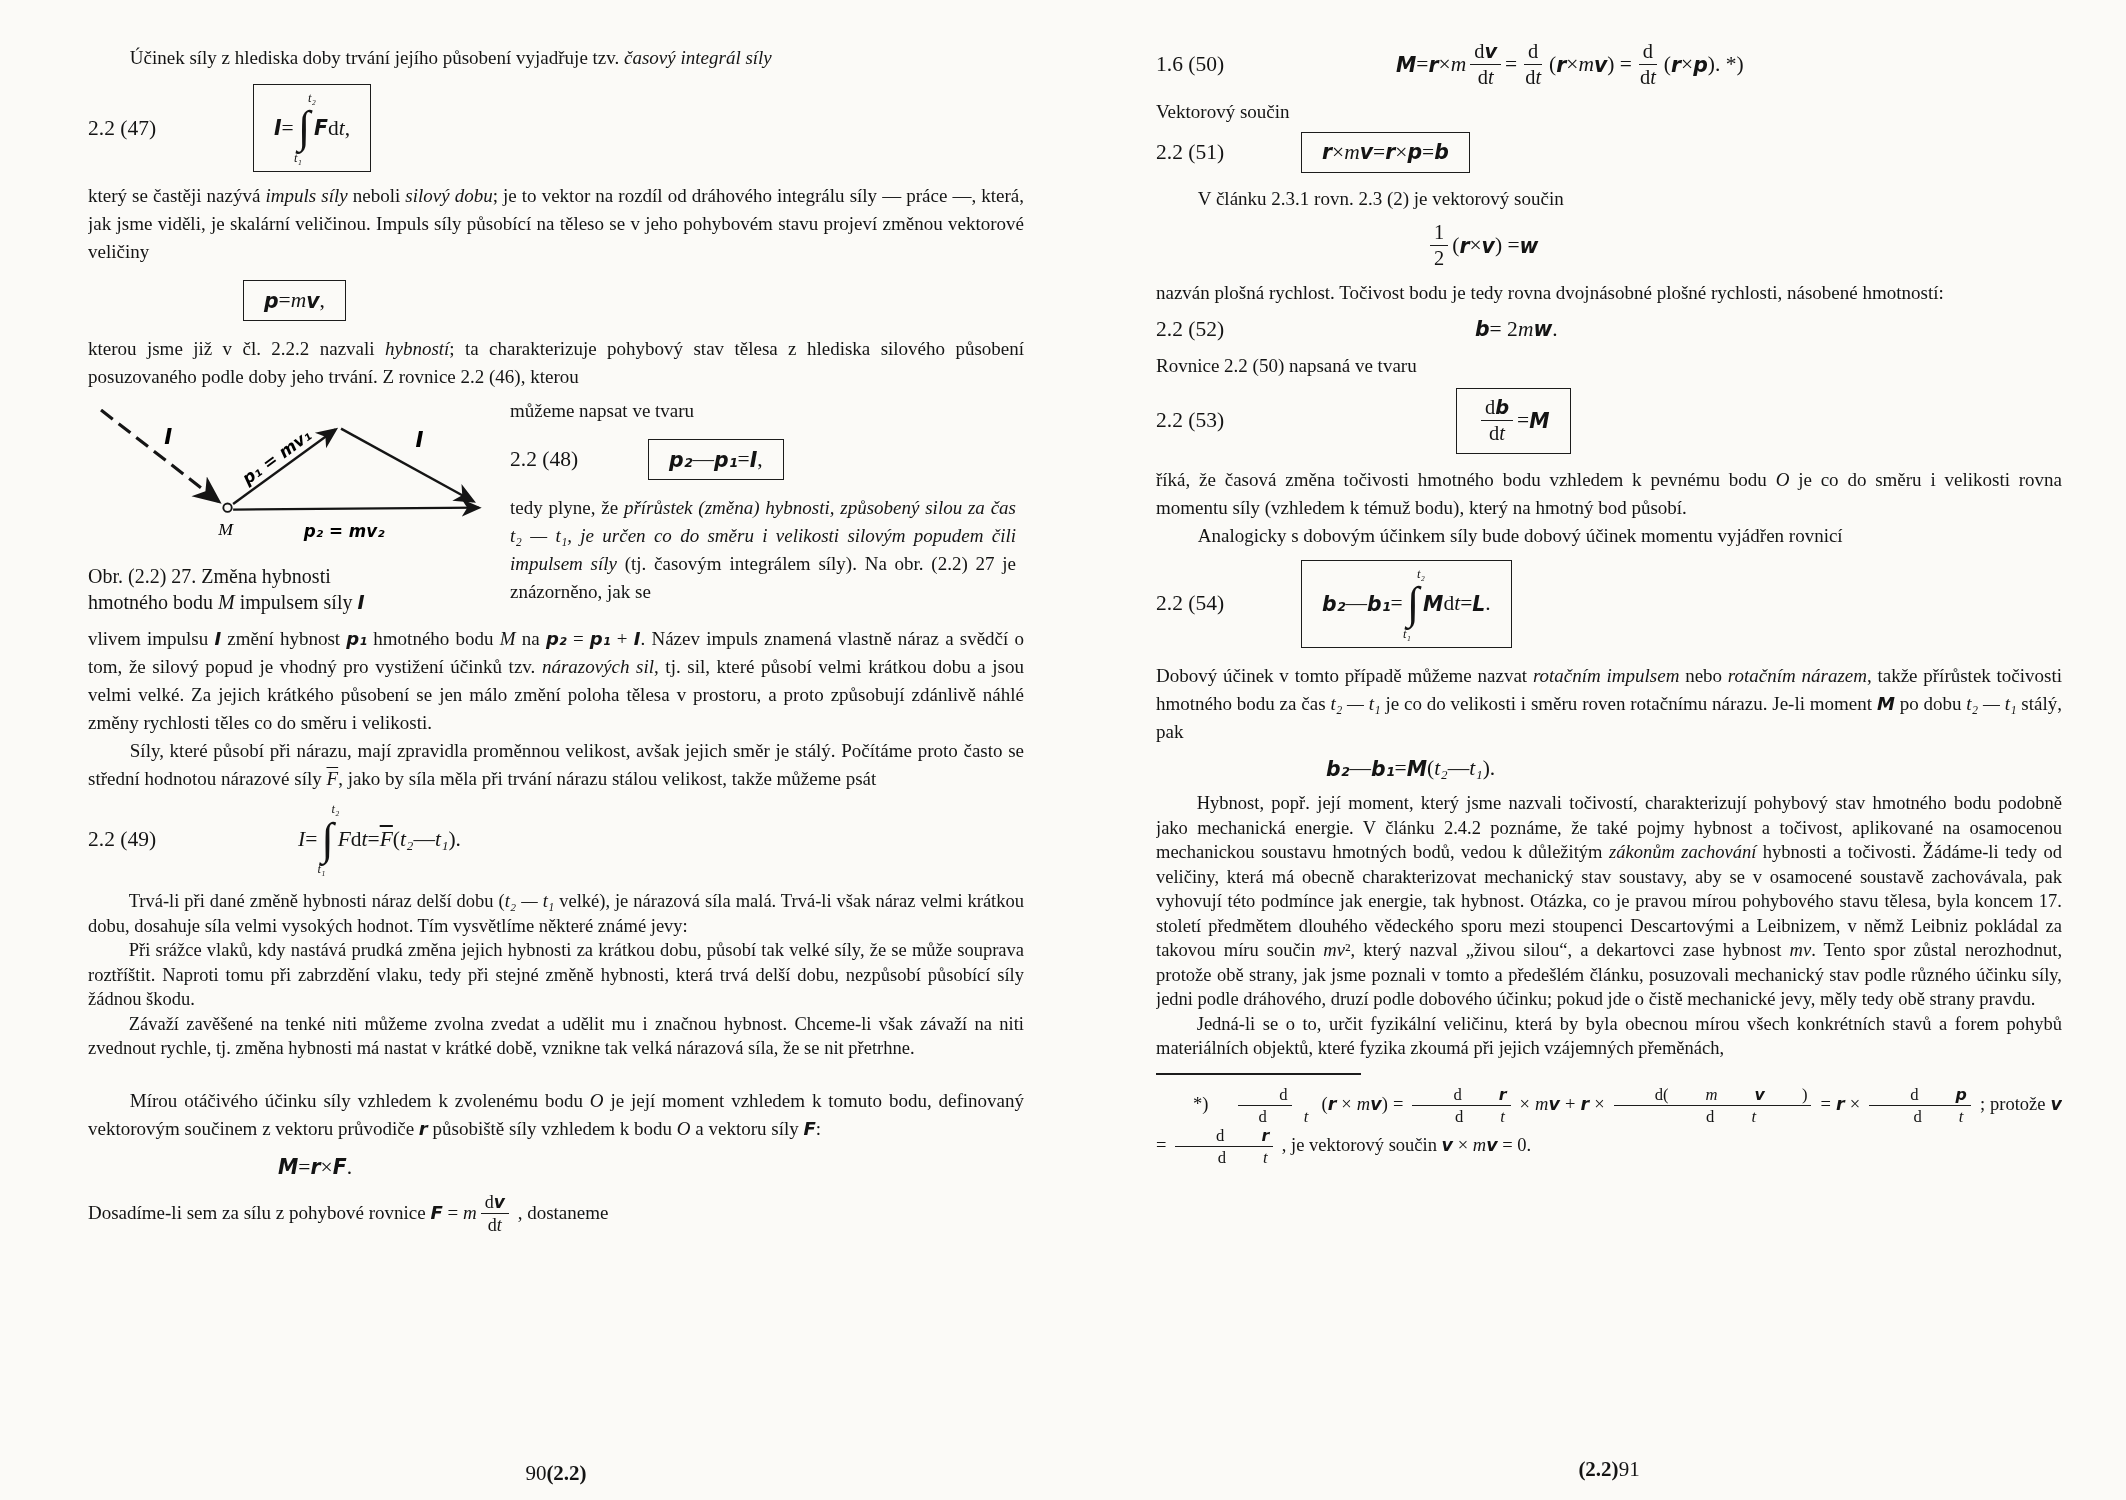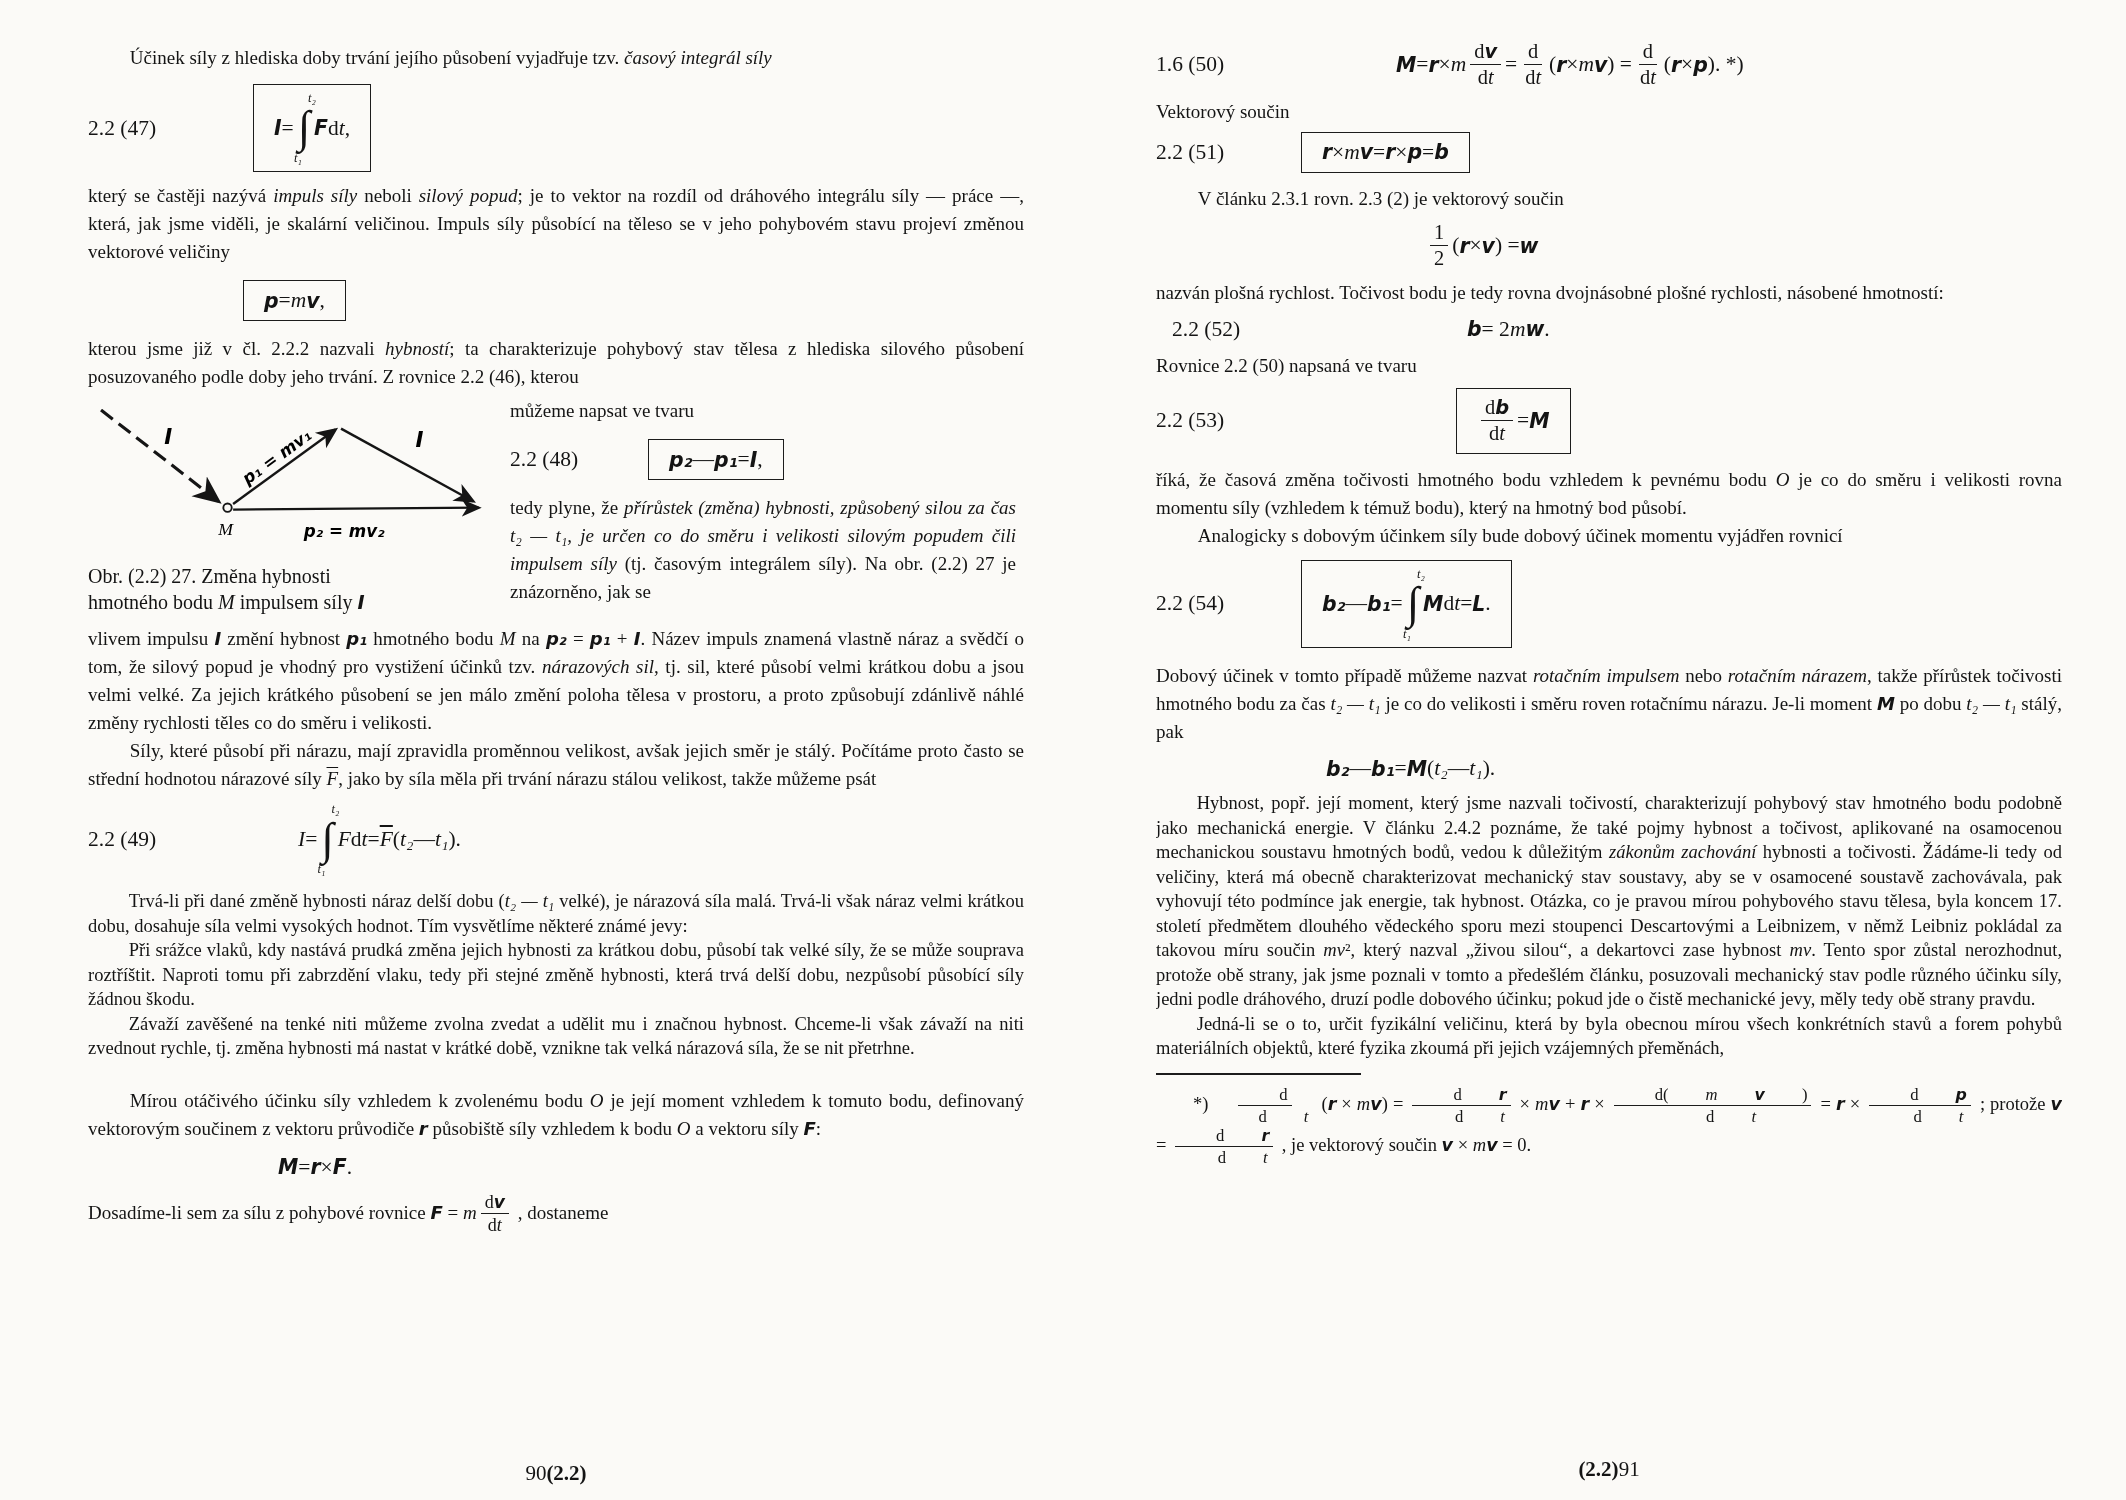--- a/index.html
+++ b/index.html
@@ -68,21 +68,21 @@
             <span class="ll">t₁</span>
           </span>
           <span class="seg-v">F</span>
           <span> d</span>
           <span class="seg-i">t</span>
           <span>,</span>
         </span>
       </span>
   </div>
 
-  <p class="bodytext"><span>který se častěji nazývá </span><span class="seg-i">impuls síly</span><span> neboli </span><span class="seg-i">silový popud</span><span>; je to vektor na rozdíl od dráhového integrálu síly — práce —, která, jak jsme viděli, je skalární veličinou. Impuls síly působící na těleso se v jeho pohybovém stavu projeví změnou vektorové veličiny</span></p>
+  <p class="bodytext"><span>který se častěji nazývá </span><span class="seg-i">impuls síly</span><span> neboli </span><span class="seg-i">silový dobu</span><span>; je to vektor na rozdíl od dráhového integrálu síly — práce —, která, jak jsme viděli, je skalární veličinou. Impuls síly působící na těleso se v jeho pohybovém stavu projeví změnou vektorové veličiny</span></p>
 
   <div class="eqrow" style="margin:14px 0;">
     <span class="eqbox" style="margin-left:155px;">
         <span class="eqmath">
           <span class="seg-v">p</span>
           <span> = </span>
           <span class="seg-i">m</span>
           <span class="seg-v">v</span>
           <span>,</span>
         </span>
@@ -285,21 +285,21 @@
         <span class="seg-v">r</span>
         <span> × </span>
         <span class="seg-v">v</span>
         <span>) = </span>
         <span class="seg-v">w</span>
       </span>
   </div>
 
   <p class="bodytext"><span>nazván plošná rychlost. Točivost bodu je tedy rovna dvojnásobné plošné rychlosti, násobené hmotností:</span></p>
 
-  <div class="eqrow" style="margin:10px 16px;">
+  <div class="eqrow" style="margin:10px 0;gap:24px;">
     <span class="eqnum">2.2 (52)</span>
     <span class="eqmath" style="margin-left:175px;">
         <span class="seg-v">b</span>
         <span> = 2</span>
         <span class="seg-i">m</span>
         <span class="seg-v">w</span>
         <span>.</span>
       </span>
   </div>
 

